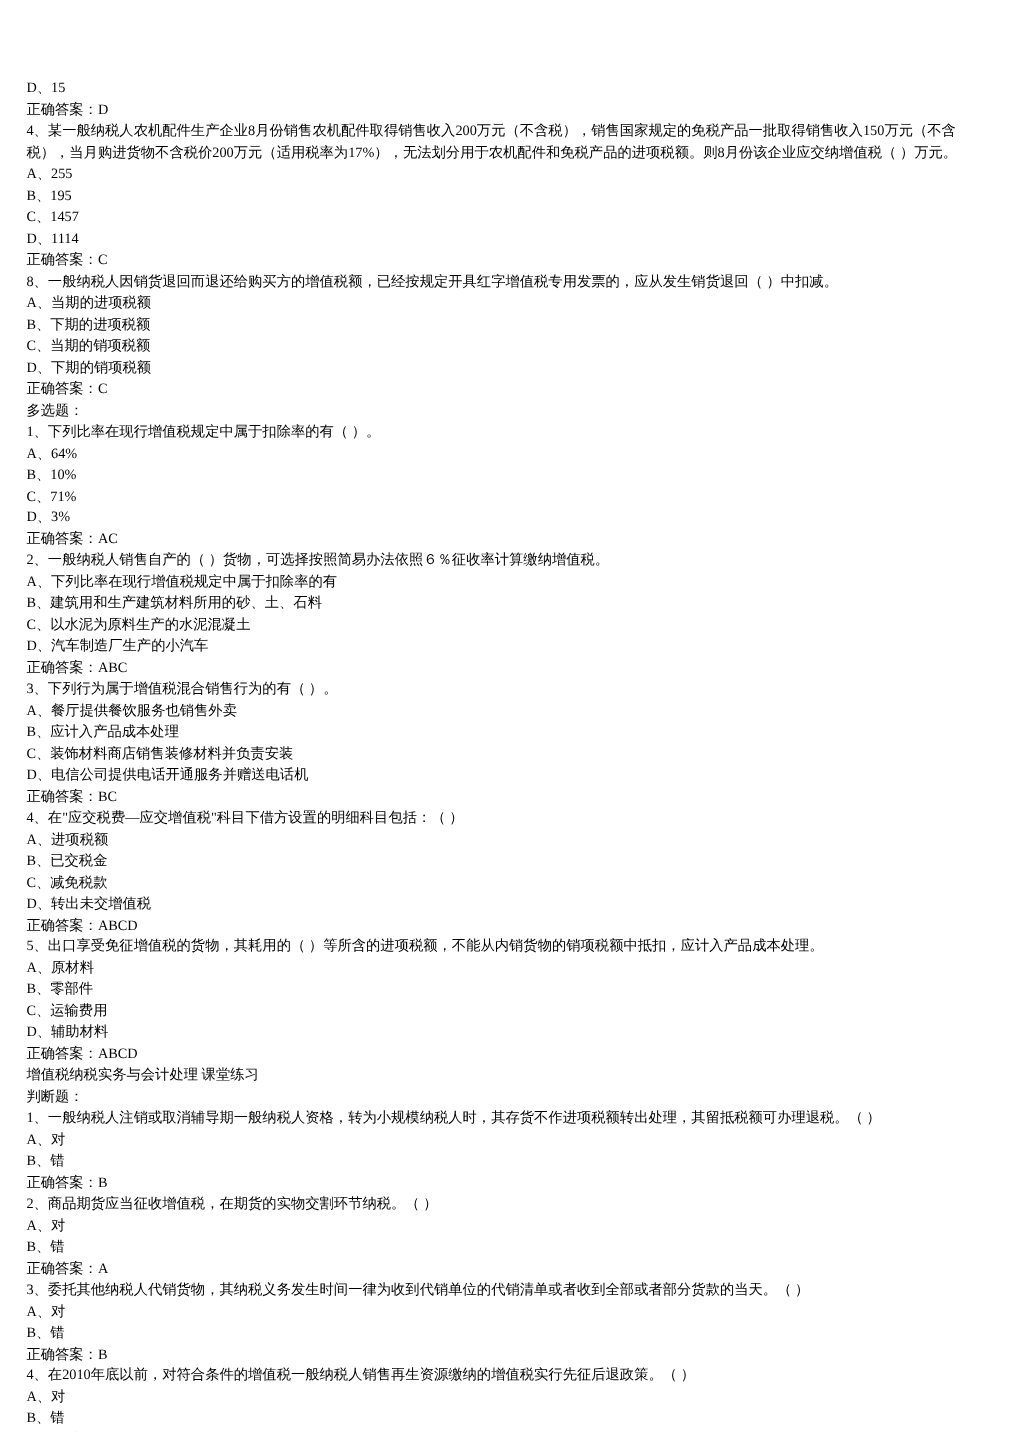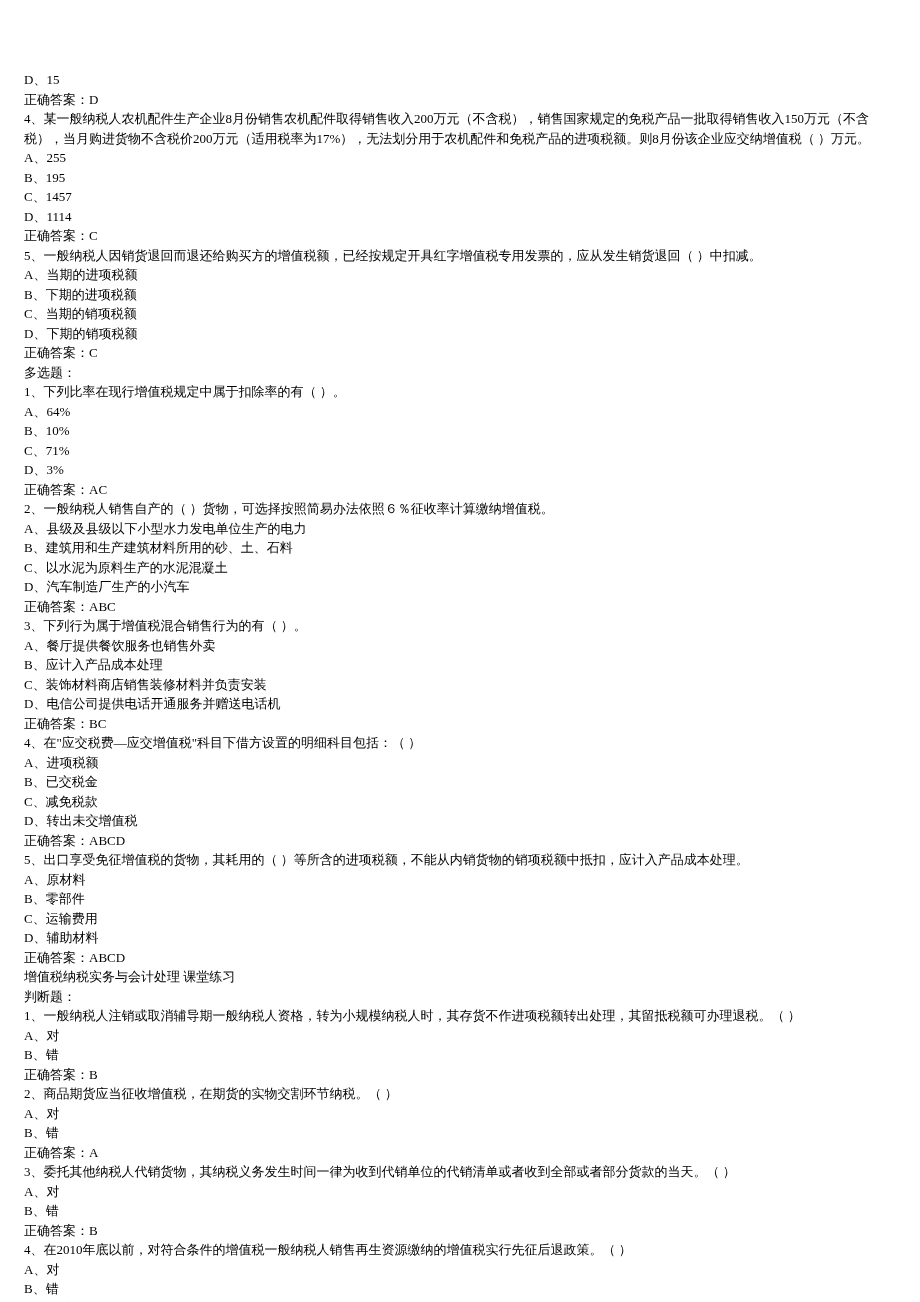--- a/index.html
+++ b/index.html
@@ -10,35 +10,35 @@
 <body>
 
 <p class="line">D、15</p>
 <p class="line">正确答案：D</p>
 <p class="line">4、某一般纳税人农机配件生产企业8月份销售农机配件取得销售收入200万元（不含税），销售国家规定的免税产品一批取得销售收入150万元（不含税），当月购进货物不含税价200万元（适用税率为17%），无法划分用于农机配件和免税产品的进项税额。则8月份该企业应交纳增值税（  ）万元。</p>
 <p class="line">A、255</p>
 <p class="line">B、195</p>
 <p class="line">C、1457</p>
 <p class="line">D、1114</p>
 <p class="line">正确答案：C</p>
-<p class="line">5、一般纳税人因销货退回而退还给购买方的增值税额，已经按规定开具红字增值税专用发票的，应从发生销货退回（   ）中扣减。</p>
+<p class="line">8、一般纳税人因销货退回而退还给购买方的增值税额，已经按规定开具红字增值税专用发票的，应从发生销货退回（   ）中扣减。</p>
 <p class="line">A、当期的进项税额</p>
 <p class="line">B、下期的进项税额</p>
 <p class="line">C、当期的销项税额</p>
 <p class="line">D、下期的销项税额</p>
 <p class="line">正确答案：C</p>
 <p class="line bold">多选题：</p>
 <p class="line">1、下列比率在现行增值税规定中属于扣除率的有（  ）。</p>
 <p class="line">A、64%</p>
 <p class="line">B、10%</p>
 <p class="line">C、71%</p>
 <p class="line">D、3%</p>
 <p class="line">正确答案：AC</p>
 <p class="line">2、一般纳税人销售自产的（   ）货物，可选择按照简易办法依照６％征收率计算缴纳增值税。</p>
-<p class="line">A、县级及县级以下小型水力发电单位生产的电力</p>
+<p class="line">A、下列比率在现行增值税规定中属于扣除率的有</p>
 <p class="line">B、建筑用和生产建筑材料所用的砂、土、石料</p>
 <p class="line">C、以水泥为原料生产的水泥混凝土</p>
 <p class="line">D、汽车制造厂生产的小汽车</p>
 <p class="line">正确答案：ABC</p>
 <p class="line">3、下列行为属于增值税混合销售行为的有（  ）。</p>
 <p class="line">A、餐厅提供餐饮服务也销售外卖</p>
 <p class="line">B、应计入产品成本处理</p>
 <p class="line">C、装饰材料商店销售装修材料并负责安装</p>
 <p class="line">D、电信公司提供电话开通服务并赠送电话机</p>
 <p class="line">正确答案：BC</p>

